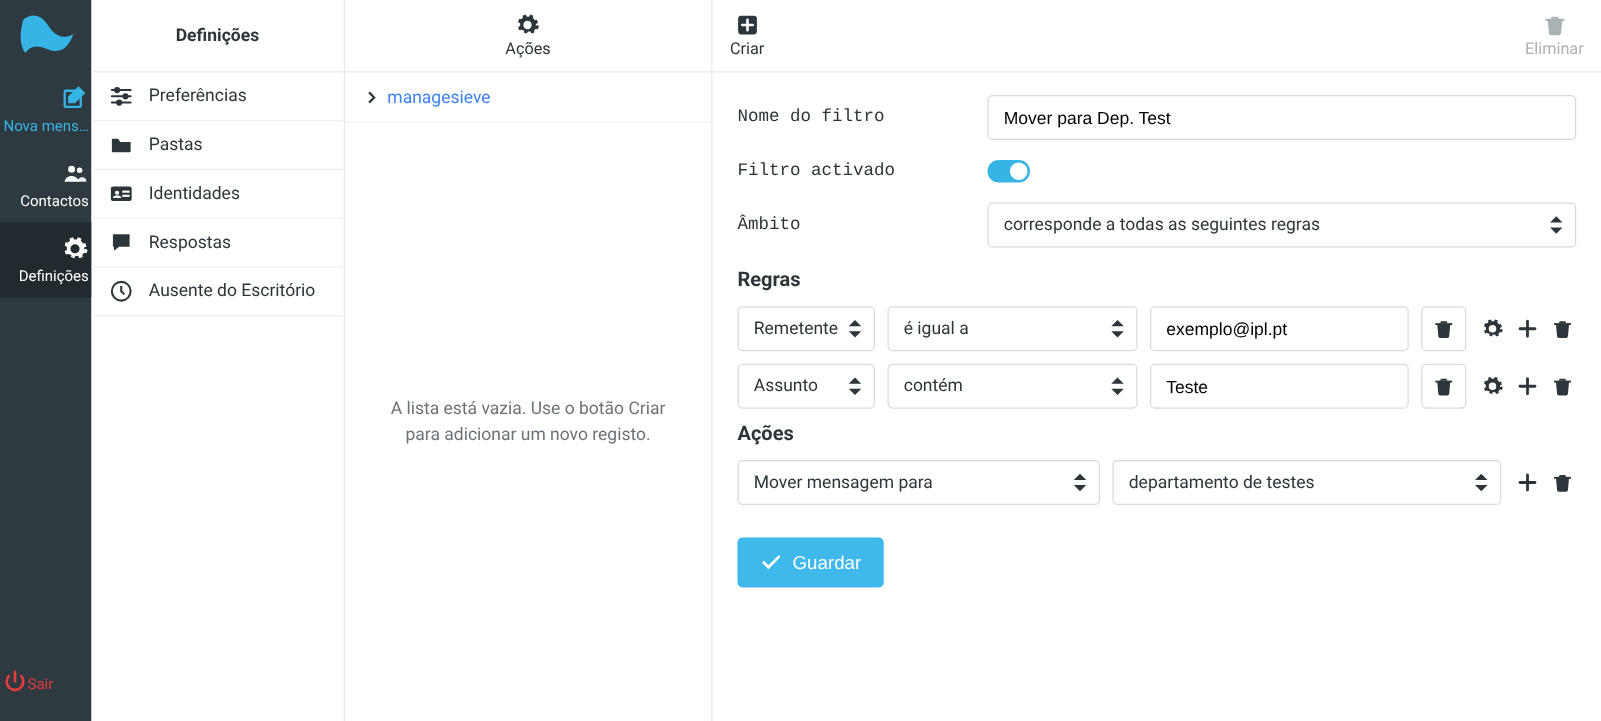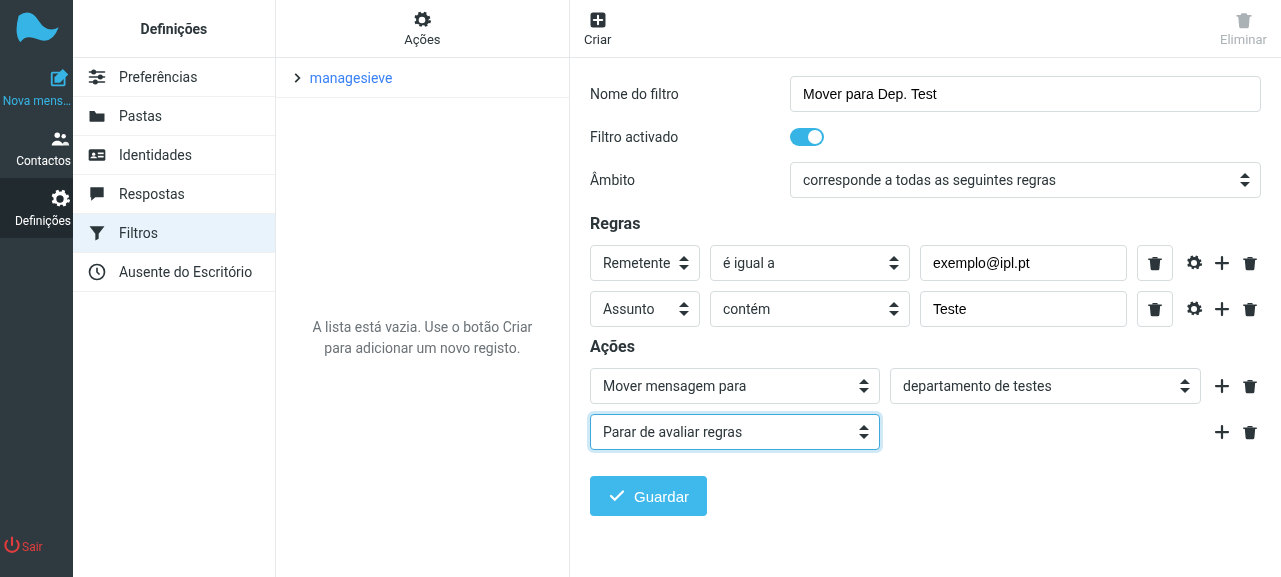--- a/index.html
+++ b/index.html
@@ -34,21 +34,21 @@
   .toolbtn .tico { width:20px; height:20px; }
   .midcol .crumb { height:40px; display:flex; align-items:center; gap:6px; padding:0 14px; border-bottom:1px solid #f0f0f0; color:#3b82f6; }
   .midcol .crumb .chev { width:14px; height:14px; }
   .midcol .empty { flex:1; display:flex; align-items:center; justify-content:center; text-align:center; color:#6b7378; padding:0 28px; line-height:1.5;}
 
   
   .main { flex:1; display:flex; flex-direction:column; }
   .main .mhead { height:58px; display:flex; align-items:center; justify-content:space-between; gap:8px; border-bottom:1px solid #e6e9eb; }
   .main .content { flex:1; padding:18px 20px 24px 20px; overflow:auto; }
   .row { display:flex; align-items:center; margin-bottom:16px; }
-  .row .lab { width:200px; }
+  .row .lab { width:200px;font-family:Liberation Mono, monospace; }
   .row .ctl { flex:1; }
 
   input[type=text].tinput { width:100%; height:36px; border:1px solid #d6dbde; border-radius:4px; padding:0 12px; font-size:14px; }
   .select { height:36px; border:1px solid #d6dbde; border-radius:4px; padding:0 30px 0 12px; display:flex; align-items:center; position:relative; background:#fff; cursor:pointer;}
   .select.focused { border:1px solid #3fa9dd; box-shadow:0 0 0 3px rgba(63,169,221,0.25); }
   .sort-caret { position:absolute; right:10px; top:50%; transform:translateY(-50%); width:10px; height:14px; }
   .sort-caret::before, .sort-caret::after { content:""; position:absolute; left:0; border-left:5px solid transparent; border-right:5px solid transparent;}
   .sort-caret::before { top:0; border-bottom:5px solid #2c363a;}
   .sort-caret::after { bottom:0; border-top:5px solid #2c363a;}
 
@@ -156,28 +156,20 @@
     <span>Identidades</span>
   </div>
   <div class="sitem">
     <span class="sico">
         <svg viewBox="0 0 24 24" fill="#2c363a">
           <path d="M4 4h16v12H10l-5 4v-4H4z"></path>
         </svg>
       </span>
     <span>Respostas</span>
   </div>
-  <div class="sitem active">
-    <span class="sico">
-        <svg viewBox="0 0 24 24" fill="#2c363a">
-          <path d="M3 4h18l-7 9v6l-4 2v-8z"></path>
-        </svg>
-      </span>
-    <span>Filtros</span>
-  </div>
   <div class="sitem">
     <span class="sico">
         <svg viewBox="0 0 24 24" fill="none" stroke="#2c363a" stroke-width="2">
           <circle cx="12" cy="12" r="9"></circle>
           <path d="M12 7v5l3 3"></path>
         </svg>
       </span>
     <span>Ausente do Escritório</span>
   </div>
 </div>
@@ -340,39 +332,20 @@
           </div>
         <div class="iconbtn">
             <svg width="18" height="18" viewBox="0 0 24 24" fill="#2c363a">
               <path d="M5 7h14l-1.2 13a2 2 0 01-2 1.8H8.2a2 2 0 01-2-1.8zM9 4h6l1 2H8z"></path>
               <rect x="3" y="6" width="18" height="2"></rect>
             </svg>
           </div>
       </div>
     </div>
 
-    <div class="action-row">
-      <div class="select focused w290">
-          <span>Parar de avaliar regras</span>
-          <span class="sort-caret"></span>
-        </div>
-      <div class="row-tools">
-        <div class="iconbtn">
-            <svg width="18" height="18" viewBox="0 0 24 24" stroke="#2c363a" stroke-width="3" stroke-linecap="round">
-              <path d="M12 4v16M4 12h16"></path>
-            </svg>
-          </div>
-        <div class="iconbtn">
-            <svg width="18" height="18" viewBox="0 0 24 24" fill="#2c363a">
-              <path d="M5 7h14l-1.2 13a2 2 0 01-2 1.8H8.2a2 2 0 01-2-1.8zM9 4h6l1 2H8z"></path>
-              <rect x="3" y="6" width="18" height="2"></rect>
-            </svg>
-          </div>
-      </div>
-    </div>
 
     <button class="save-btn">
       <span class="chk">
           <svg viewBox="0 0 24 24" fill="none" stroke="#fff" stroke-width="3" stroke-linecap="round">
             <path d="M4 12l5 5L20 6"></path>
           </svg>
         </span>
       <span>Guardar</span>
     </button>
   </div>

